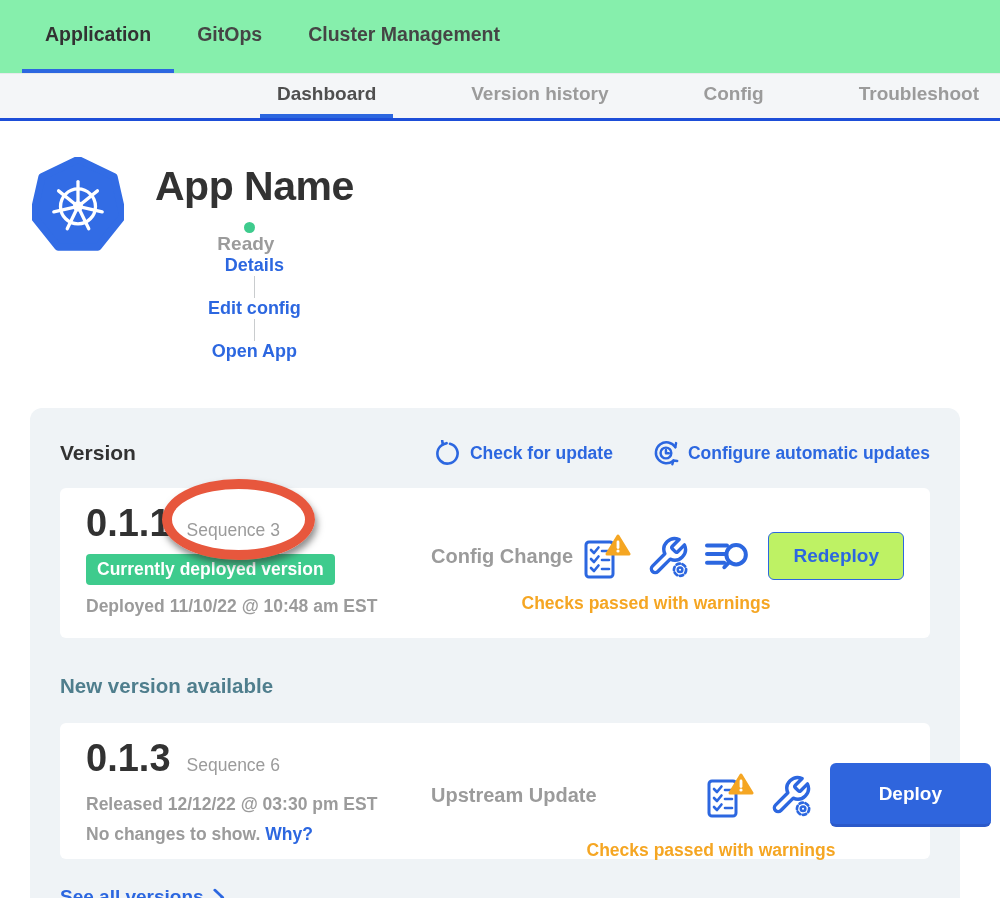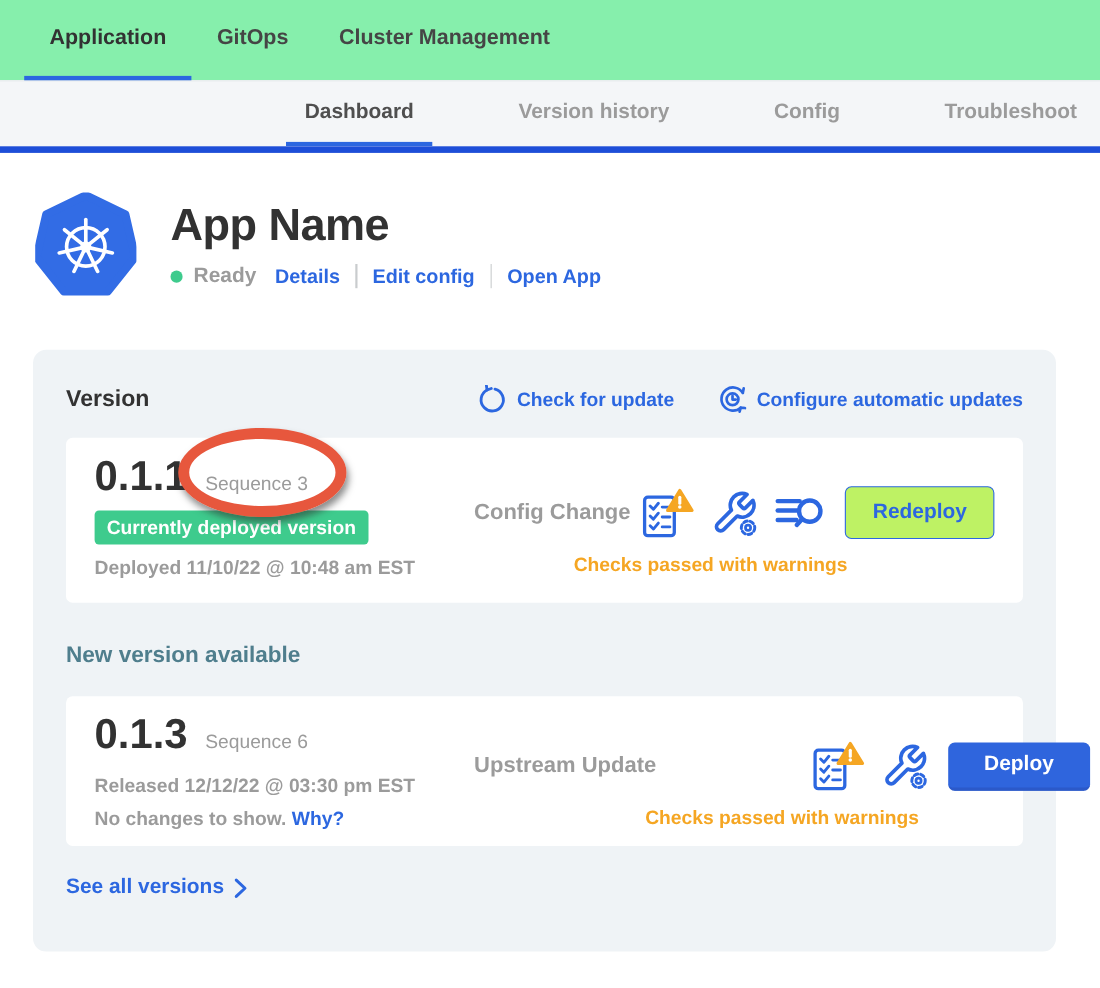--- a/index.html
+++ b/index.html
@@ -14,36 +14,36 @@
   .topnav { display:flex; height:73px; padding-left:22px; background:#86efac; }
   .topnav .tab {
     display:flex; align-items:center; padding:0 23px;
     font-size:19.5px; font-weight:700; color:#454545;
     border-bottom:4px solid transparent; cursor:pointer; white-space:nowrap;
   }
   .topnav .tab.active { color:#323232; border-bottom-color:#2c67e0; }
 
   
   .subnav {
-    display:flex; height:66px; padding-left:260px; gap:61px;
-    background:#f4f6f8; border-top:1px solid #e7eaec; border-bottom:6px solid #1d4ed8;
+    display:flex; height:48px; padding-left:260px; gap:61px;
+    background:#f4f6f8; border-top:1px solid #e7eaec; border-bottom:3px solid #1d4ed8;
     overflow:hidden; white-space:nowrap;
   }
   .subnav .tab {
     display:flex; align-items:center; padding:0 17px;
     font-size:19px; font-weight:700; color:#9b9b9b;
     border-bottom:4px solid transparent; cursor:pointer;
   }
   .subnav .tab.active { color:#4f4f4f; border-bottom-color:#2c67e0; }
 
   
   .app-header { display:flex; margin:36px 0 0 32px; gap:31px; }
   .k8s-logo { width:92px; height:97px; flex:0 0 auto; }
   .app-title { font-size:41px; font-weight:800; letter-spacing:-0.5px; margin-top:6px; }
-  .status-row { display:flex; align-items:center; margin-top:12px; }
+  .status-row { display:flex; align-items:center; margin-top:12px;flex-direction:column; }
   .ready-dot { width:11px; height:11px; border-radius:50%; background:#3ecb8d; margin-right:10px; }
   .ready-label { font-size:19px; font-weight:700; color:#9b9b9b; margin-right:17px; }
   .hlink { font-size:18px; font-weight:700; color:#2c67e0; text-decoration:none; cursor:pointer; }
   .sep { width:1.5px; height:22px; background:#c9ccce; margin:0 14px; }
 
   
   .panel {
     width:930px; height:547px; margin:46px 1px 0 30px;
     background:#eff3f6; border-radius:12px; padding:28px 30px;
   }
@@ -75,21 +75,21 @@
   .card-right { flex:1; display:flex; flex-direction:column; }
   .card-current  .card-right { padding-top:30px; }
   .card-available.card .card-right { padding-top:26px; }
   .right-top { display:flex; align-items:center; }
   .change-type { font-size:20px; font-weight:700; color:#9b9b9b; }
   .spacer { flex:1; }
   .check-icons { display:flex; align-items:center; gap:15px; }
   .check-icons svg { color:#2c67e0; cursor:pointer; }
   .btn { font-family:inherit; font-size:19px; font-weight:700; border-radius:6px; cursor:pointer; margin-left:18px; }
   .btn-outline { background:#bef264; color:#2c67e0; border:1.5px solid #2c67e0; height:48px; padding:0 24px; }
-  .btn-solid { background:#2f65dd; color:#fff; border:none; border-bottom:3px solid #2b59c9; height:44px; padding:0 33px; }
+  .btn-solid { background:#2f65dd; color:#fff; border:none; border-bottom:3px solid #2b59c9; height:64px; padding:0 49px; }
   .checks-warning { margin-top:13px; font-size:17.5px; font-weight:700; color:#f5a623; text-align:center; }
   .card-current  .checks-warning { width:430px; }
   .card-available .checks-warning { width:560px; }
 
   .new-version-heading { margin-top:36px; font-size:20.5px; font-weight:800; color:#4f7e8d; }
 
   .see-all { display:flex; align-items:center; gap:8px; margin-top:27px; cursor:pointer; width:max-content; }
   .see-all .lbl { font-size:19px; font-weight:700; color:#2c67e0; }
   .see-all svg { color:#2c67e0; }
 

